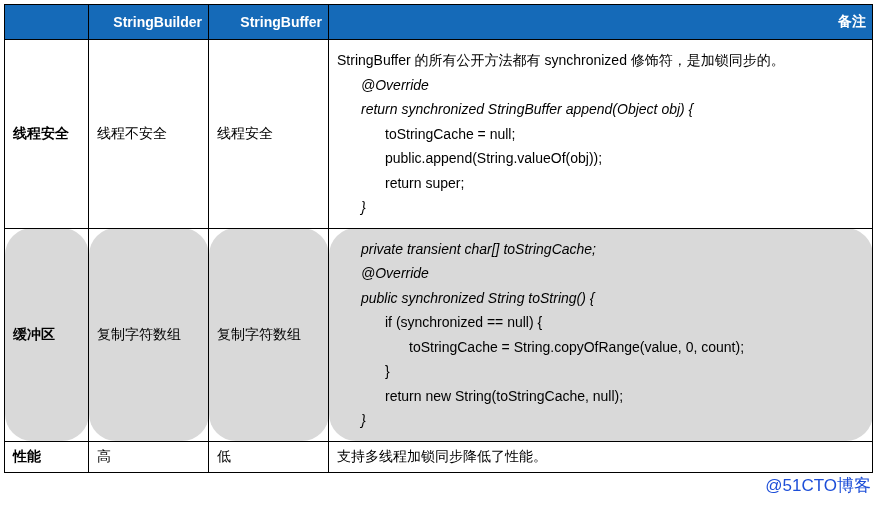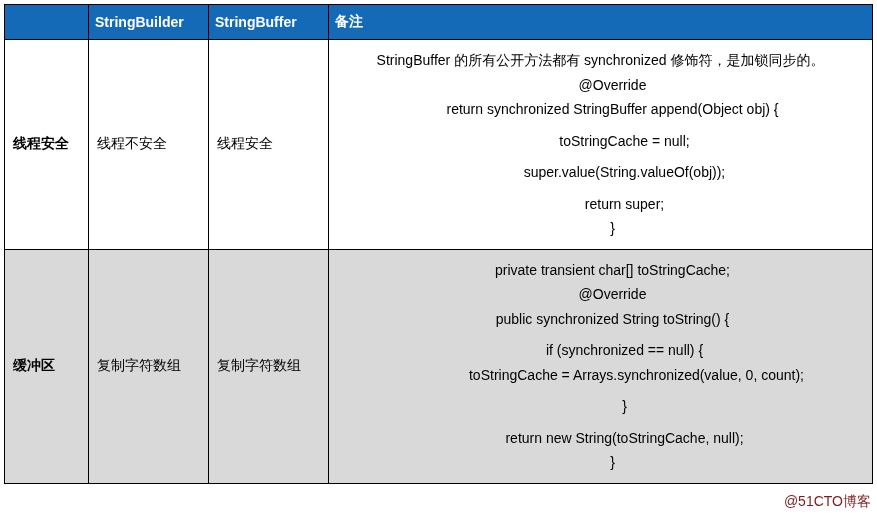--- a/index.html
+++ b/index.html
@@ -18,39 +18,39 @@
     th, td {
       border: 1px solid #000;
       padding: 6px 8px;
       vertical-align: middle;
       text-align: left;
     }
     th {
       background: #156ab8;
       color: #fff;
       font-weight: bold;
-      text-align: left;
+      text-align: right;
       padding: 8px 6px;
     }
     col.c1 { width: 84px; }
     col.c2 { width: 120px; }
     col.c3 { width: 120px; }
     col.c4 { width: auto; }
     td.rowhead { font-weight: bold; }
-    tr.alt td { background: #d9d9d9; }
-    .note-block { padding: 2px 0; line-height: 1.75; text-align: center; }
-    .ind1 { padding-left: 24px; }
-    .ind2 { padding-left: 48px; margin-top: 7px; }
+    tr.alt td { background: #d9d9d9; border-radius: 27px; }
+    .note-block { padding: 2px 0; line-height: 1.75; }
+    .ind1 { padding-left: 24px; font-style: italic; }
+    .ind2 { padding-left: 48px; }
     .ind3 { padding-left: 72px; }
     .watermark {
       position: fixed;
       right: 6px;
-      bottom: 10px;
-      font-size: 14px;
-      color: #7f1d1d;
+      bottom: 24px;
+      font-size: 17px;
+      color: #1d4ed8;
       pointer-events: none;
     }
   </style>
 </head>
 <body>
 
 <table>
   <colgroup>
     <col class="c1">
       <col class="c2">
@@ -70,42 +70,48 @@
     <tr>
       <td class="rowhead">线程安全</td>
       <td>线程不安全</td>
       <td>线程安全</td>
       <td>
         <div class="note-block">
           <div>StringBuffer 的所有公开方法都有 synchronized 修饰符，是加锁同步的。</div>
           <div class="ind1">@Override</div>
           <div class="ind1">return synchronized StringBuffer append(Object obj) {</div>
           <div class="ind2">toStringCache = null;</div>
-          <div class="ind2">super.value(String.valueOf(obj));</div>
+          <div class="ind2">public.append(String.valueOf(obj));</div>
           <div class="ind2">return super;</div>
           <div class="ind1">}</div>
         </div>
       </td>
     </tr>
 
     <tr class="alt">
       <td class="rowhead">缓冲区</td>
       <td>复制字符数组</td>
       <td>复制字符数组</td>
       <td>
         <div class="note-block">
           <div class="ind1">private transient char[] toStringCache;</div>
           <div class="ind1"></div>
           <div class="ind1">@Override</div>
           <div class="ind1">public synchronized String toString() {</div>
           <div class="ind2">if (synchronized == null) {</div>
-          <div class="ind3">toStringCache = Arrays.synchronized(value, 0, count);</div>
+          <div class="ind3">toStringCache = String.copyOfRange(value, 0, count);</div>
           <div class="ind2">}</div>
           <div class="ind2">return new String(toStringCache, null);</div>
           <div class="ind1">}</div>
         </div>
       </td>
     </tr>
 
+    <tr>
+      <td class="rowhead">性能</td>
+      <td>高</td>
+      <td>低</td>
+      <td>支持多线程加锁同步降低了性能。</td>
+    </tr>
   </tbody>
 </table>
 
 <div class="watermark">@51CTO博客</div>
 
 </body></html>

